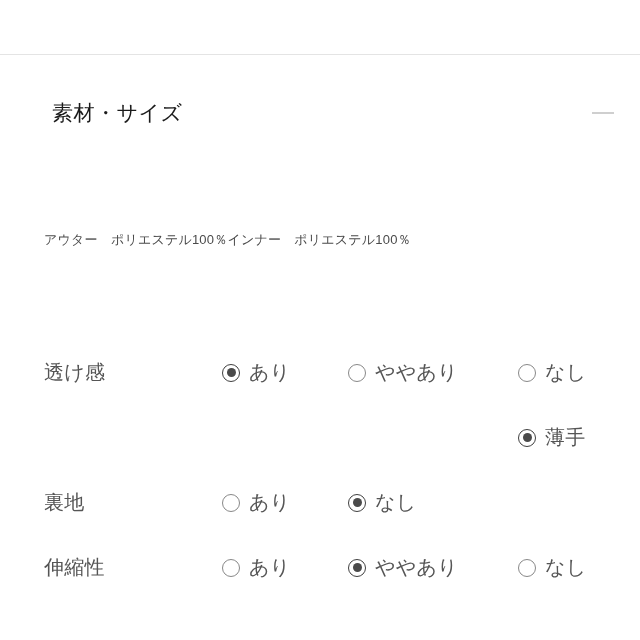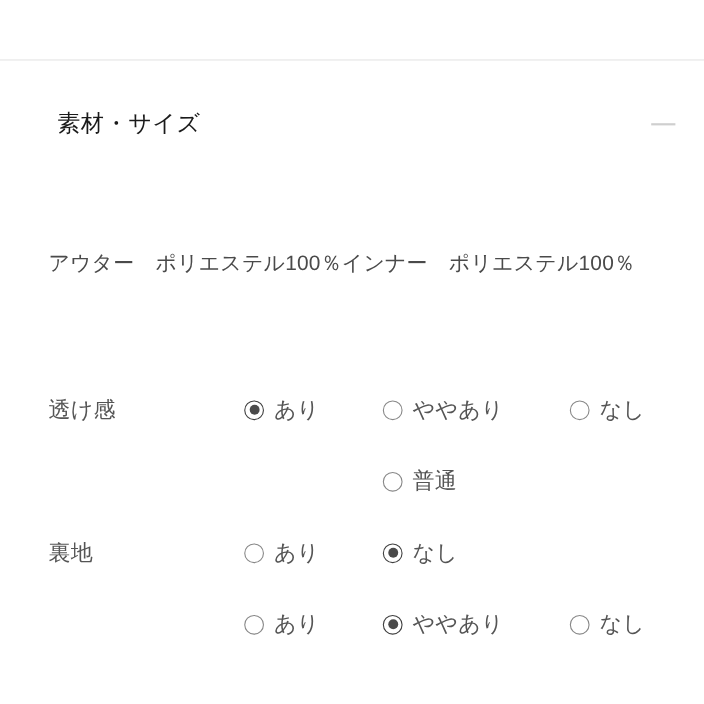--- a/index.html
+++ b/index.html
@@ -68,21 +68,21 @@
     height: 2px;
     background: #cfcfcf;
   }
 
   
   .composition {
     position: absolute;
     left: 44px;
     top: 222px;
     width: 560px;
-    font-size: 19px;
+    font-size: 13px;
     line-height: 35px;
     color: #4a4a4a;
     letter-spacing: 0.2px;
   }
   .composition .line {
     white-space: nowrap;
   }
 
   
   .attributes {
@@ -187,39 +187,40 @@
         <span class="radio"></span>
         <span class="opt-label">ややあり</span>
       </div>
       <div class="opt c3">
         <span class="radio"></span>
         <span class="opt-label">なし</span>
       </div>
     </div>
 
     <div class="attr-row">
-      <div class="opt c2">
-        <span class="radio"></span>
-        <span class="opt-label">普通</span>
+      <div class="opt c3">
+        <span class="radio checked"></span>
+        <span class="opt-label">薄手</span>
       </div>
     </div>
 
     <div class="attr-row">
       <div class="attr-label">裏地</div>
       <div class="opt c1">
         <span class="radio"></span>
         <span class="opt-label">あり</span>
       </div>
       <div class="opt c2">
         <span class="radio checked"></span>
         <span class="opt-label">なし</span>
       </div>
     </div>
 
     <div class="attr-row">
+      <div class="attr-label">伸縮性</div>
       <div class="opt c1">
         <span class="radio"></span>
         <span class="opt-label">あり</span>
       </div>
       <div class="opt c2">
         <span class="radio checked"></span>
         <span class="opt-label">ややあり</span>
       </div>
       <div class="opt c3">
         <span class="radio"></span>

